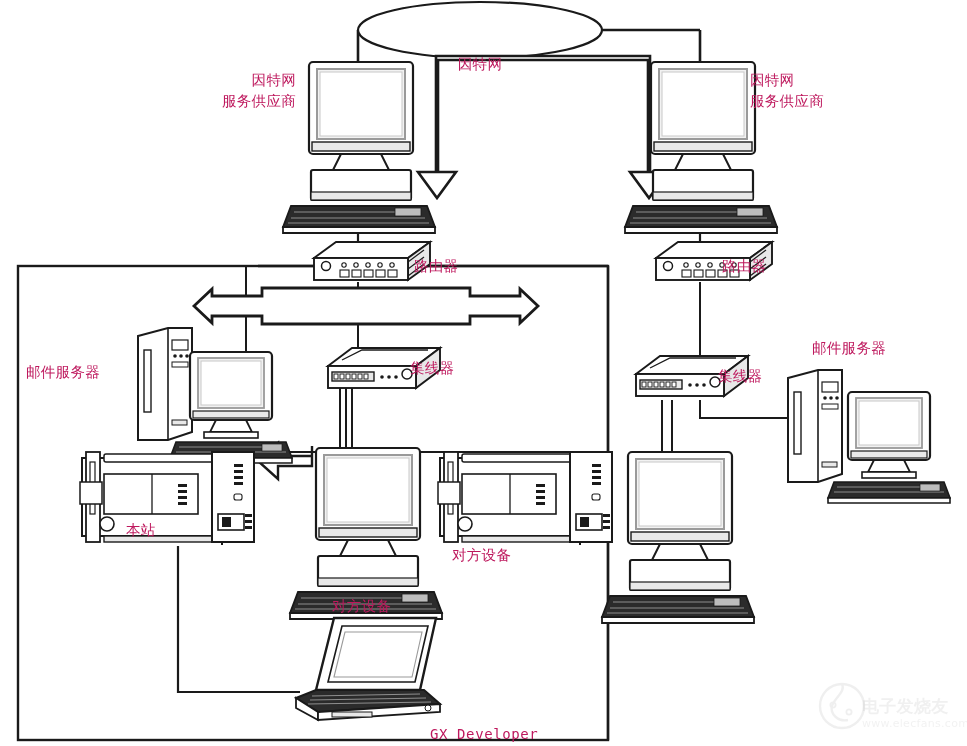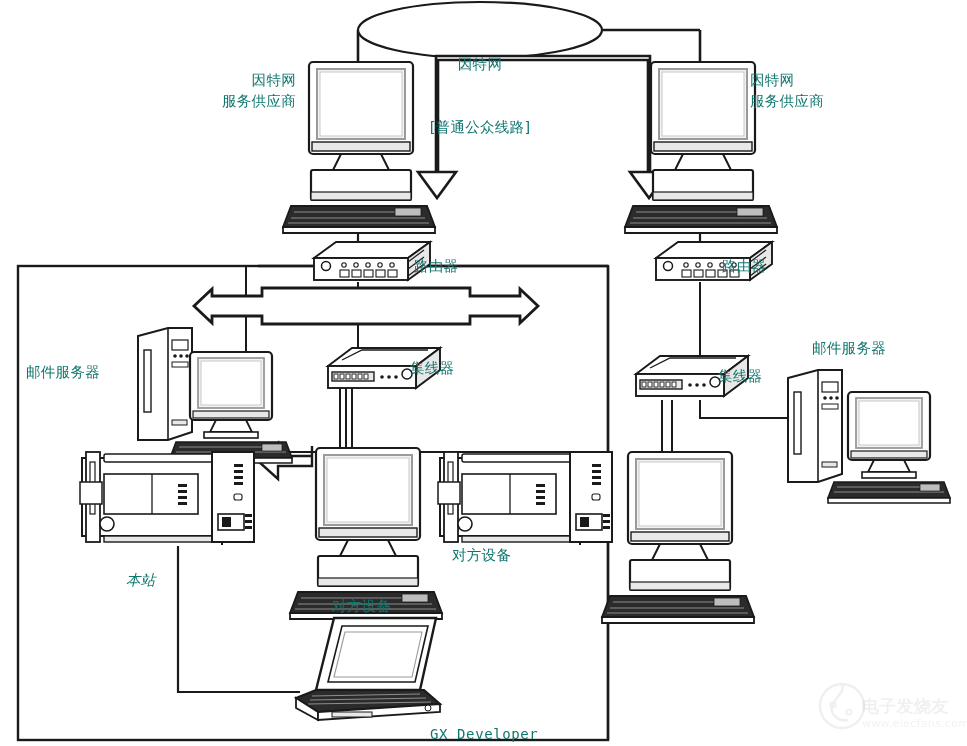--- a/index.html
+++ b/index.html
@@ -21,21 +21,21 @@
     position: absolute;
     left: 0;
     top: 0;
     width: 967px;
     height: 746px;
   }
   .lbl {
     position: absolute;
     font-family: "DejaVu Sans", "Liberation Sans", sans-serif;
     font-size: 14.5px;
-    color: #0f766e;
+    color: #be185d;
     line-height: 1.45;
     white-space: pre;
     letter-spacing: 0.3px;
   }
   .lbl.mono {
     font-family: "DejaVu Sans Mono", "Liberation Mono", monospace;
     font-size: 14px;
     letter-spacing: 0.6px;
     margin-top: 29px;
   }
@@ -321,21 +321,20 @@
     <g class="watermark" transform="translate(818,682)">
       <circle cx="24" cy="24" r="22" fill="none" stroke="#b9b9b9" stroke-width="2.4"></circle>
       <path d="M24 2 C28 10 16 16 14 24 C12 32 20 40 30 38" fill="none" stroke="#b9b9b9" stroke-width="2.4"></path>
       <circle cx="15" cy="23" r="2.6" fill="none" stroke="#b9b9b9" stroke-width="1.8"></circle>
       <circle cx="31" cy="30" r="2.6" fill="none" stroke="#b9b9b9" stroke-width="1.8"></circle>
     </g>
   </svg>
 
   <div class="lbl ctr" style="left:408px; top:12px; width:144px;">
     <div>因特网</div>
-    <div>[普通公众线路]</div>
   </div>
 
   <div class="lbl rt" style="left:168px; top:70px; width:128px;">因特网
 服务供应商</div>
 
   <div class="lbl" style="left:750px; top:70px; width:140px;">因特网
 服务供应商</div>
 
 
   <div class="lbl" style="left:414px; top:256px;">路由器</div>
@@ -343,21 +342,21 @@
   <div class="lbl" style="left:722px; top:256px;">路由器</div>
 
   <div class="lbl" style="left:410px; top:358px;">集线器</div>
 
   <div class="lbl" style="left:718px; top:366px;">集线器</div>
 
   <div class="lbl" style="left:26px; top:362px;">邮件服务器</div>
 
   <div class="lbl" style="left:812px; top:338px;">邮件服务器</div>
 
-  <div class="lbl" style="left:126px; top:570px;font-style:italic;">本站</div>
+  <div class="lbl" style="left:126px; top:520px;">本站</div>
 
   <div class="lbl" style="left:452px; top:545px;">对方设备</div>
 
   <div class="lbl" style="left:332px; top:596px;">对方设备</div>
 
   <div class="lbl mono" style="left:430px; top:695px;">GX Developer</div>
 
   <div class="lbl watermark" style="left:862px; top:694px; font-size:17px; color:#bdbdbd; font-weight:bold;">电子发烧友</div>
   <div class="lbl watermark" style="left:862px; top:716px; font-size:11px; color:#c4c4c4;">www.elecfans.com</div>
 

